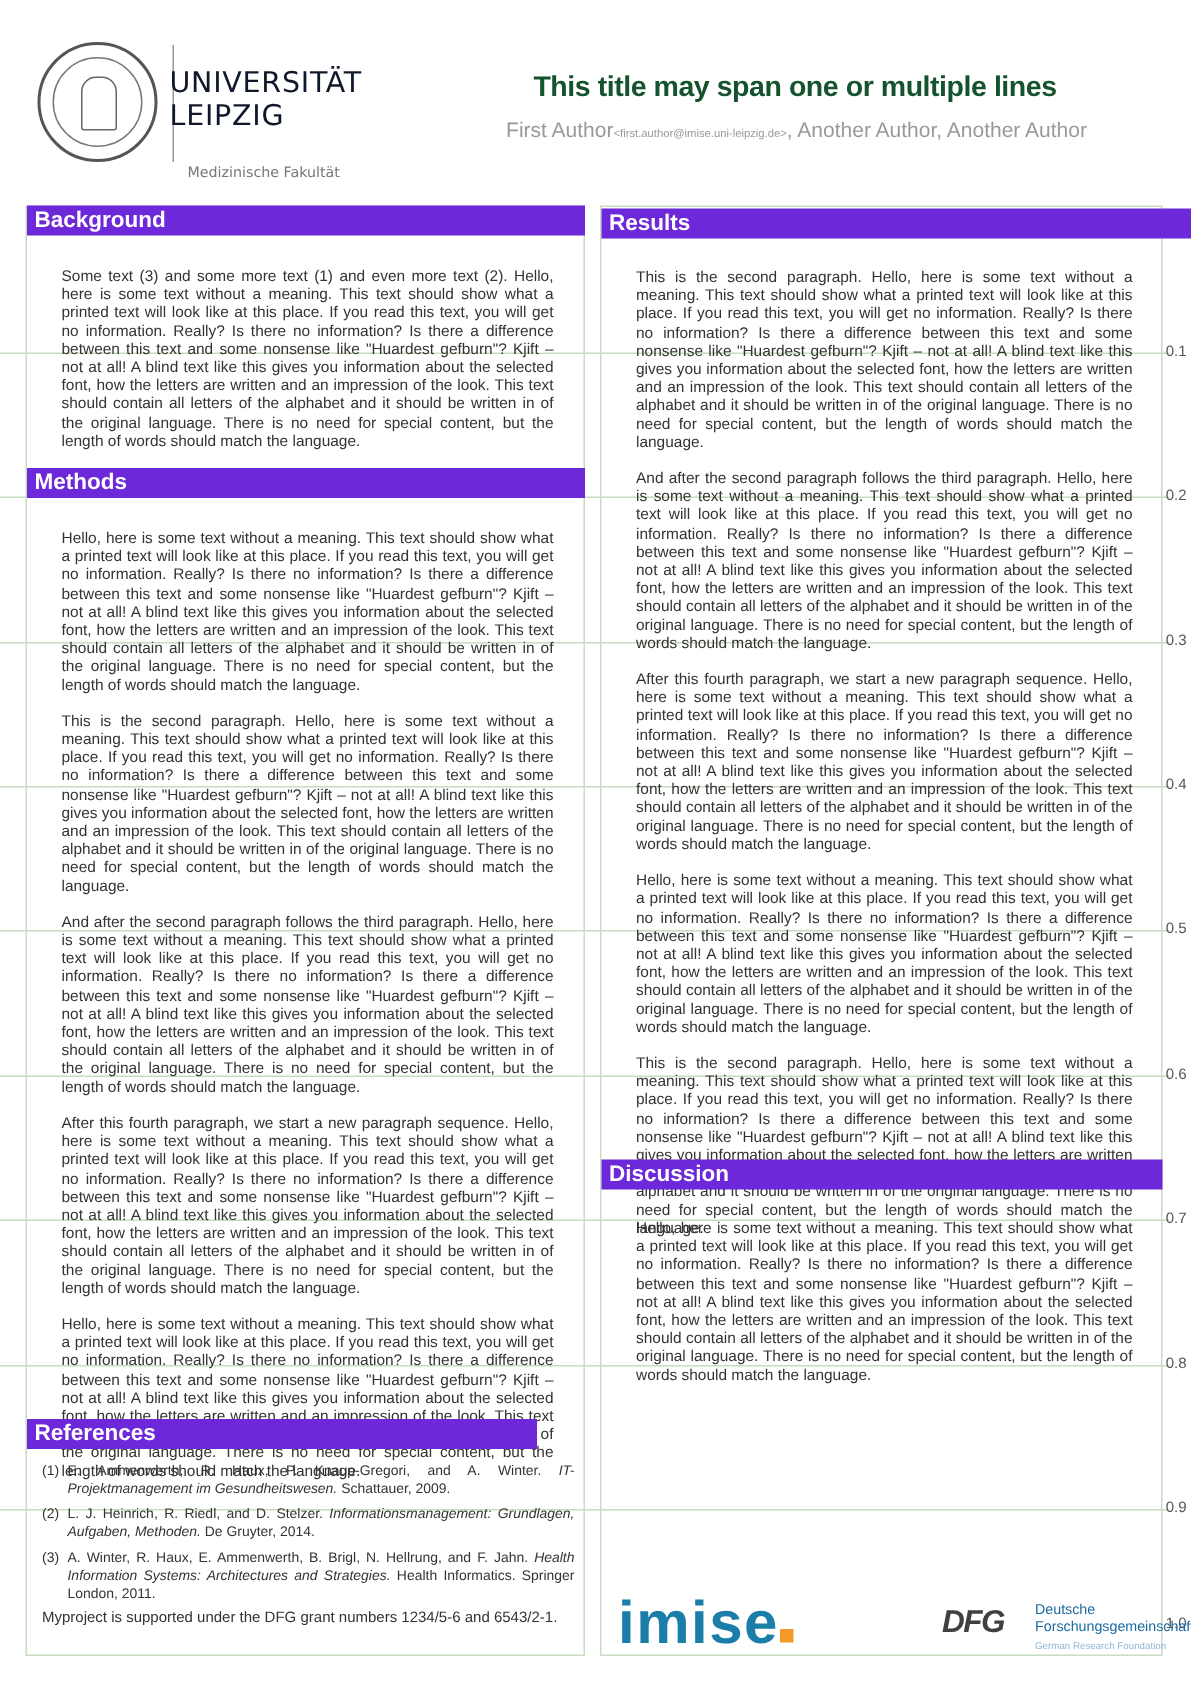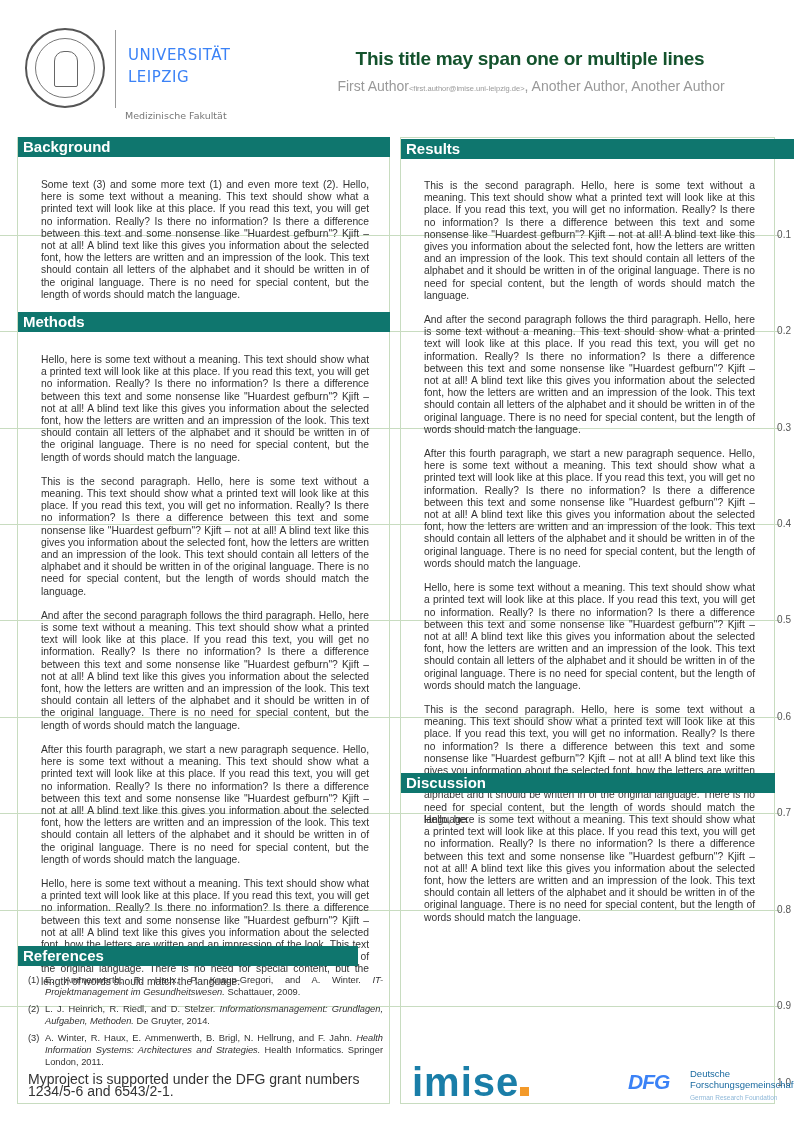--- a/index.html
+++ b/index.html
@@ -7,55 +7,55 @@
   body { position: relative; font-family: "DejaVu Sans", sans-serif; color: #333; }
 
   .header { position: absolute; left: 0; top: 0; width: 794px; height: 130px; }
   .seal { position: absolute; left: 25px; top: 28px; width: 80px; height: 80px; border-radius: 50%;
           border: 2px solid #555; background: #fff; }
   .seal-inner { position: absolute; left: 8px; top: 8px; width: 60px; height: 60px; border-radius: 50%;
           border: 1px solid #777; }
   .seal-fig { position: absolute; left: 18px; top: 12px; width: 24px; height: 36px; border: 1px solid #666;
           border-radius: 10px 10px 2px 2px; }
   .vline { position: absolute; left: 115px; top: 30px; width: 1px; height: 78px; background: #999; }
-  .uni-name { position: absolute; left: 128px; top: 44px; font-family: "DejaVu Sans", sans-serif;
-          font-size: 15px; line-height: 22px; color: #3b82f6; letter-spacing: 0.5px; }
+  .uni-name { position: absolute; left: 113px; top: 44px; font-family: "DejaVu Sans", sans-serif;
+          font-size: 19px; line-height: 22px; color: #0f172a; letter-spacing: 0.5px; }
   .faculty { position: absolute; left: 125px; top: 110px; font-size: 9.5px; color: #777; }
 
   .title { position: absolute; left: 300px; top: 48px; width: 460px; text-align: center;
            font-family: "Liberation Sans", sans-serif; font-weight: bold; font-size: 19px; color: #14532d;
            letter-spacing: -0.3px; }
   .authors { position: absolute; left: 296px; top: 78px; width: 470px; text-align: center;
            font-family: "Liberation Sans", sans-serif; font-size: 14px; color: #999; white-space: nowrap; }
   .authors .email { font-size: 7.5px; }
 
   .frame { position: absolute; border: 1px solid #c8dcc0; }
   .grid-h { position: absolute; height: 1px; background: #c8dcc0; }
   .grid-label { position: absolute; right: 3px; font-family: "Liberation Sans", sans-serif; font-size: 10px; color: #555; }
 
-  .section-head { position: absolute; height: 20px; background: #0f766e; color: #fff;
+  .section-head { position: absolute; height: 20px; background: #6d28d9; color: #fff;
            font-family: "Liberation Sans", sans-serif; font-weight: bold; font-size: 15px;
            line-height: 20px; padding-left: 5px; }
 
   .body-text { position: absolute; font-family: "Liberation Sans", sans-serif; font-size: 10.3px;
            line-height: 12.2px; color: #333; text-align: justify; hyphens: auto; }
   .body-text p { margin: 12px; }
 
   .refs { position: absolute; left: 28px; top: 974px; width: 355px; font-family: "Liberation Sans", sans-serif;
           font-size: 9.3px; line-height: 12px; color: #333; }
   .ref { position: relative; padding-left: 17px; margin-bottom: 5px; text-align: justify; }
   .ref .num { position: absolute; left: 0; top: 0; }
   .ref i { font-style: italic; }
-  .funding { margin-top: 4px; font-size: 14px; }
+  .funding { margin-top: 4px; font-size: 10px; }
 
   .imise { position: absolute; left: 412px; top: 1062px; font-family: "Liberation Sans", sans-serif;
            font-weight: bold; font-size: 40px; color: #1a7ea8; letter-spacing: 1px; line-height: 40px; }
   .imise-dot { display: inline-block; width: 9px; height: 9px; background: #f39a2a; margin-left: 1px; }
   .dfg { position: absolute; left: 628px; top: 1070px; font-family: "Liberation Sans", sans-serif;
-         font-weight: bold; font-style: italic; font-size: 21px; color: #3b82f6; letter-spacing: -1px; }
+         font-weight: bold; font-style: italic; font-size: 21px; color: #404040; letter-spacing: -1px; }
   .dfg-text { position: absolute; left: 690px; top: 1068px; font-family: "Liberation Sans", sans-serif;
          font-size: 9.5px; line-height: 11px; color: #1a6aa0; }
   .dfg-sub { position: absolute; left: 690px; top: 1094px; font-family: "Liberation Sans", sans-serif;
          font-size: 6.5px; color: #8fb8d8; }
 </style>
 </head>
 <body>
 
 <div class="header">
   <div class="seal">

